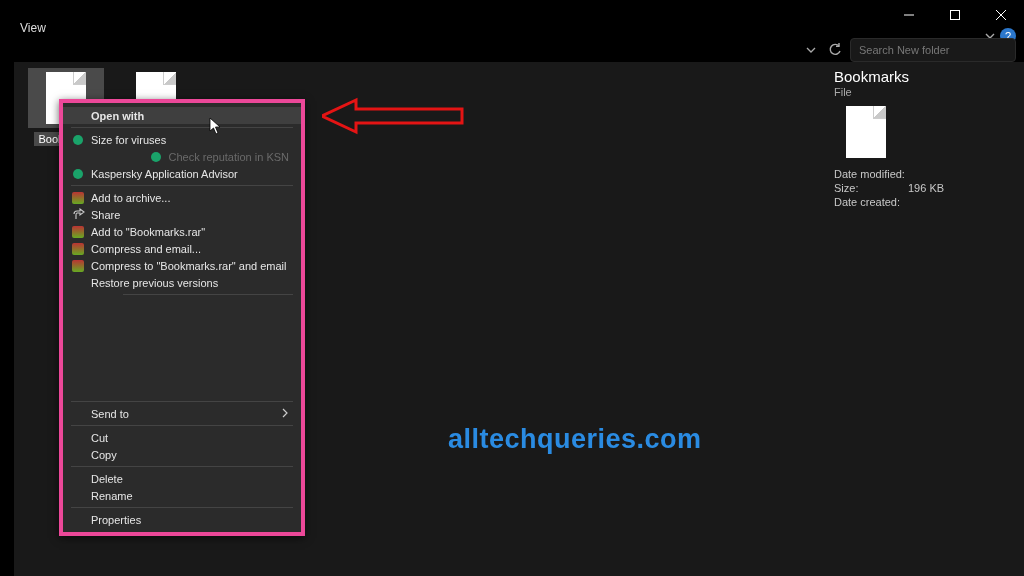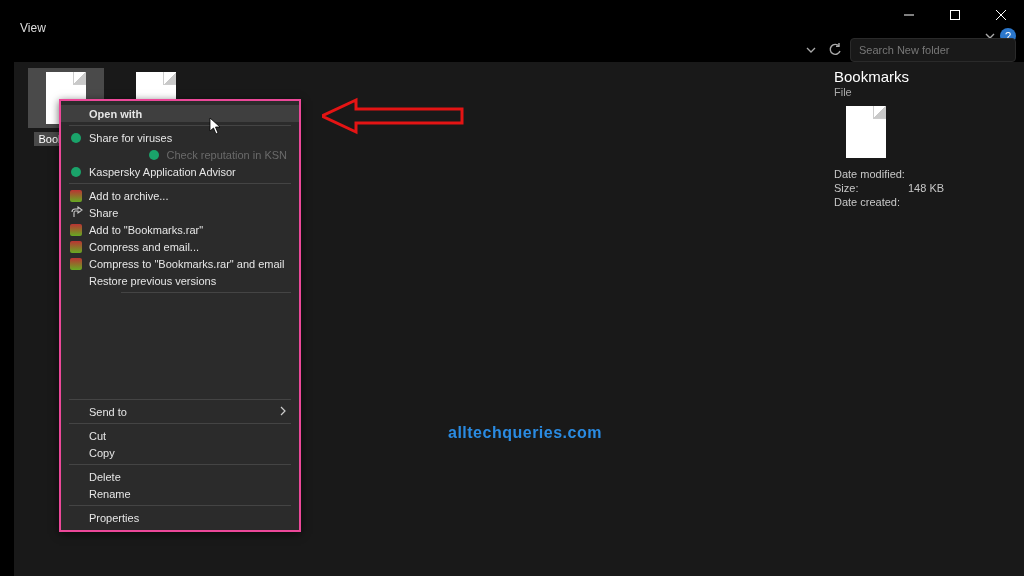--- a/index.html
+++ b/index.html
@@ -207,21 +207,21 @@
 }
 .details .drow .lbl{ min-width:74px; }
 
 
 .ctxmenu {
   position: absolute;
   top: 99px;
   left: 59px;
   width: 238px;
   background: #2b2b2b;
-  border: 2px solid #ec4899;
+  border: 4px solid #ec4899;
   box-shadow: 0 2px 8px rgba(0,0,0,.6);
   padding: 4px 0;
 }
 .ctxmenu .item {
   display: flex;
   align-items: center;
   height: 17px;
   padding: 0 12px 0 8px;
   font-size: 11px;
   color: #e6e6e6;
@@ -259,21 +259,21 @@
   pointer-events: none;
 }
 
 
 .watermark {
   position: absolute;
   top: 424px;
   left: 448px;
   color: #2a8be2;
   font-weight: 700;
-  font-size: 16px;
+  font-size: 27px;
   letter-spacing: .5px;
 }
 
 
 .cursor {
   position: absolute;
   top: 117px;
   left: 209px;
   pointer-events: none;
 }
@@ -361,41 +361,41 @@
   <div class="details">
     <div class="dtitle">Bookmarks</div>
     <div class="dtype">File</div>
     <div class="preview"></div>
     <div class="drow">
       <span class="lbl">Date modified:</span>
       <span></span>
     </div>
     <div class="drow">
       <span class="lbl">Size:</span>
-      <span>148 KB</span>
+      <span>196 KB</span>
     </div>
     <div class="drow">
       <span class="lbl">Date created:</span>
       <span></span>
     </div>
   </div>
 
 </div>
 
 <div class="ctxmenu">
   <div class="item highlight">
     <span class="spacer-icon"></span>
     <span>Open with</span>
   </div>
   <div class="sep"></div>
   <div class="item">
     <span class="micon">
         <span class="ic-green"></span>
       </span>
-    <span>Share for viruses</span>
+    <span>Size for viruses</span>
   </div>
   <div class="item disabled">
     <span class="micon">
         <span class="ic-green"></span>
       </span>
     <span>Check reputation in KSN</span>
   </div>
   <div class="item">
     <span class="micon">
         <span class="ic-green"></span>

